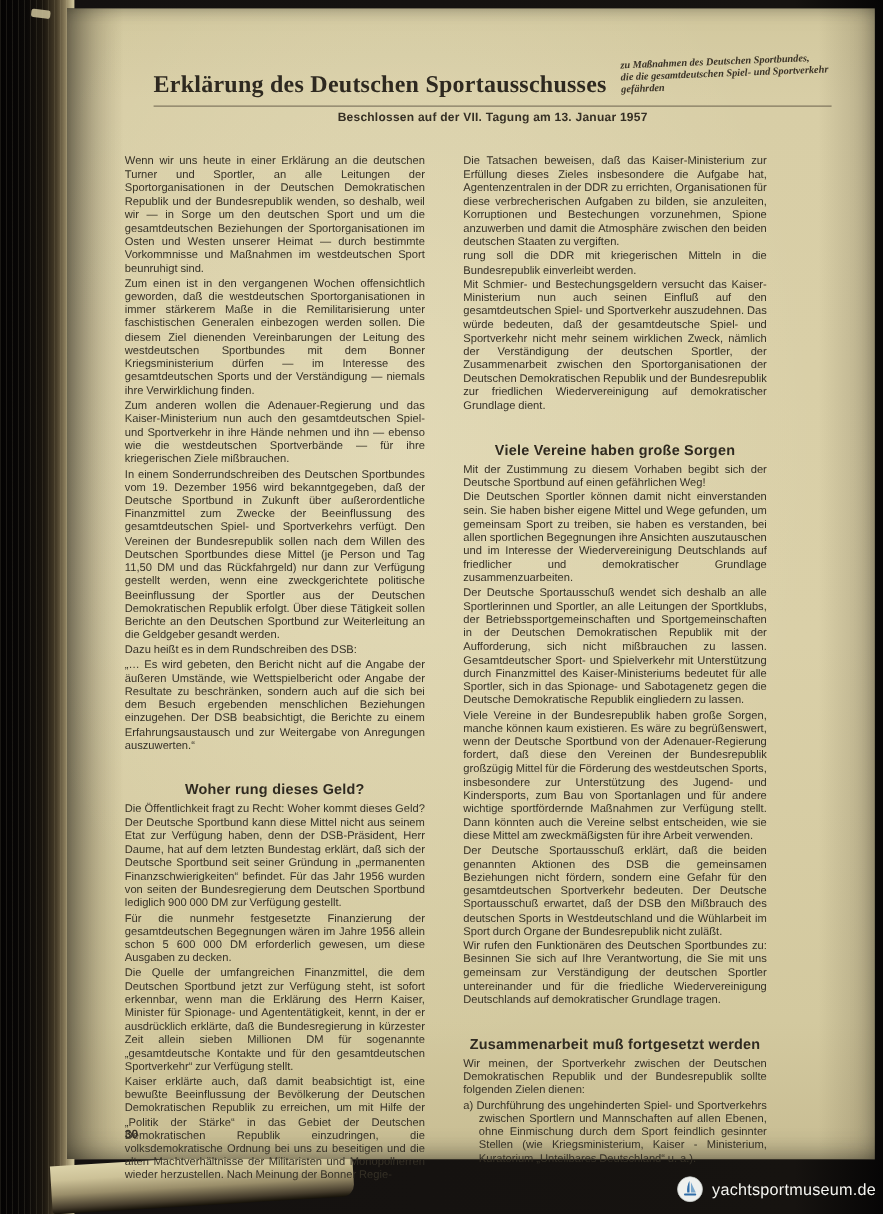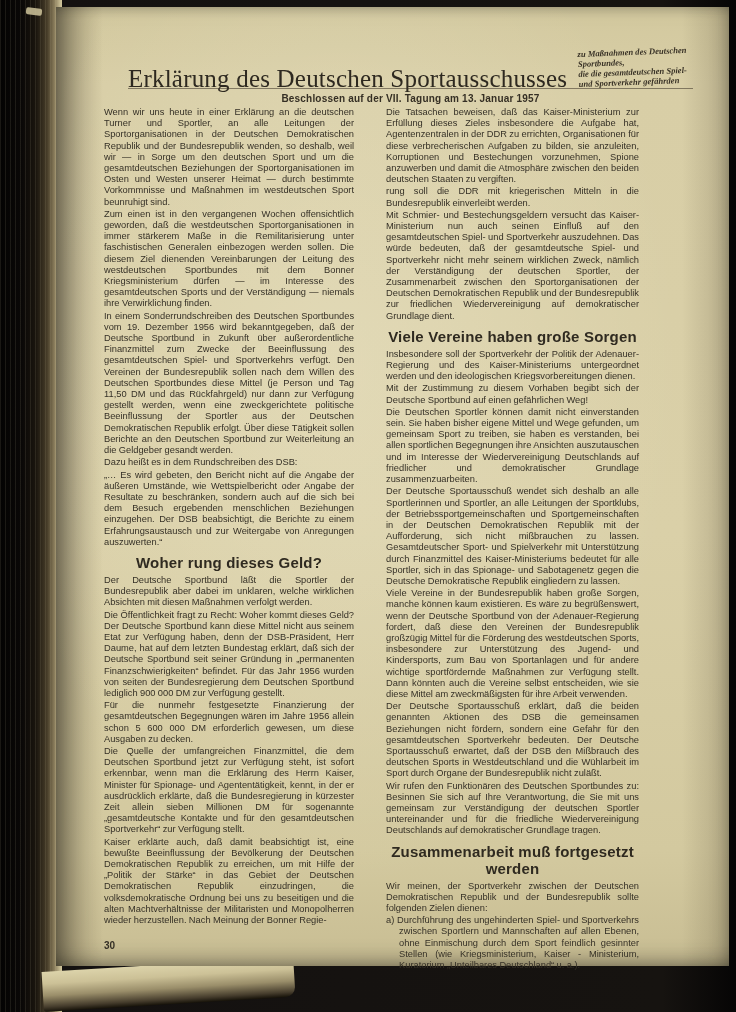--- a/index.html
+++ b/index.html
@@ -37,49 +37,49 @@
       inset -10px 0 20px -12px rgba(0,0,0,.35),
       inset 0 -16px 24px -16px rgba(0,0,0,.45),
       inset 0 10px 14px -12px rgba(0,0,0,.30);
     color:#322c22;
   }
   .doc-header{
     position:absolute;top:42px;left:72px;right:30px;
     display:flex;align-items:flex-end;gap:12px;
   }
   .doc-title{
-    margin:0;font-family:"Liberation Serif",serif;font-weight:400;
-    font-size:25px;letter-spacing:.2px;color:#2e2920;white-space:nowrap;
+    margin:0;font-family:"Liberation Serif",serif;font-weight:700;
+    font-size:20px;letter-spacing:.2px;color:#2e2920;white-space:nowrap;
   }
   .side-note{
     flex:1;font-family:"Liberation Serif",serif;font-style:italic;font-weight:700;
     font-size:8.6px;line-height:10px;color:#3a3327;
     transform:rotate(-2.2deg);transform-origin:left bottom;padding-bottom:4px;
   }
   .header-rule{
     position:absolute;top:81px;left:72px;right:36px;height:0;
     border-bottom:1px solid rgba(58,50,38,.55);
   }
   .doc-subtitle{
     position:absolute;top:86px;left:72px;right:36px;text-align:center;
     font-size:10px;font-weight:bold;letter-spacing:.2px;color:#352f24;
   }
   .columns{
-    position:absolute;top:100px;left:48px;width:535px;
+    position:absolute;top:122px;left:48px;width:535px;
     display:flex;gap:32px;
   }
   .col{width:258px;}
   .col.right{width:261px;}
   .body-par{
     margin:0 0 1px;font-size:9.3px;line-height:11.2px;text-align:justify;
     color:#353026;hyphens:auto;-webkit-hyphens:auto;word-spacing:-0.2px;
   }
   .list-par{padding-left:13px;text-indent:-13px;}
   .col-heading{
-    margin:6px 0 4px;font-size:15px;font-weight:bold;text-align:center;
+    margin:24px 0 4px;font-size:12px;font-weight:bold;text-align:center;
     color:#2f2a20;letter-spacing:.2px;
   }
   .page-number{
     position:absolute;left:48px;top:933px;font-size:10px;font-weight:bold;color:#353026;
   }
   .watermark{
     position:absolute;right:6px;bottom:10px;display:flex;align-items:center;gap:7px;
   }
   .watermark-text{
     color:#f3f3ef;font-size:13.5px;letter-spacing:.2px;
@@ -106,45 +106,53 @@
     </div>
 
     <div class="header-rule"></div>
 
     <div class="doc-subtitle">Beschlossen auf der VII. Tagung am 13. Januar 1957</div>
 
     <div class="columns">
       <div class="col left">
           <p class="body-par">Wenn wir uns heute in einer Erklärung an die deutschen Turner und Sportler, an alle Leitungen der Sportorganisationen in der Deutschen Demokratischen Republik und der Bundesrepublik wenden, so deshalb, weil wir — in Sorge um den deutschen Sport und um die gesamtdeutschen Beziehungen der Sportorganisationen im Osten und Westen unserer Heimat — durch bestimmte Vorkommnisse und Maßnahmen im westdeutschen Sport beunruhigt sind.</p>
           <p class="body-par">Zum einen ist in den vergangenen Wochen offensichtlich geworden, daß die westdeutschen Sportorganisationen in immer stärkerem Maße in die Remilitarisierung unter faschistischen Generalen einbezogen werden sollen. Die diesem Ziel dienenden Vereinbarungen der Leitung des westdeutschen Sportbundes mit dem Bonner Kriegsministerium dürfen — im Interesse des gesamtdeutschen Sports und der Verständigung — niemals ihre Verwirklichung finden.</p>
+          <p class="body-par">Zum anderen wollen die Adenauer-Regierung und das Kaiser-Ministerium nun auch den gesamtdeutschen Spiel- und Sportverkehr in ihre Hände nehmen und ihn — ebenso wie die westdeutschen Sportverbände — für ihre kriegerischen Ziele mißbrauchen.</p>
           <p class="body-par">In einem Sonderrundschreiben des Deutschen Sportbundes vom 19. Dezember 1956 wird bekanntgegeben, daß der Deutsche Sportbund in Zukunft über außerordentliche Finanzmittel zum Zwecke der Beeinflussung des gesamtdeutschen Spiel- und Sportverkehrs verfügt. Den Vereinen der Bundesrepublik sollen nach dem Willen des Deutschen Sportbundes diese Mittel (je Person und Tag 11,50 DM und das Rückfahrgeld) nur dann zur Verfügung gestellt werden, wenn eine zweckgerichtete politische Beeinflussung der Sportler aus der Deutschen Demokratischen Republik erfolgt. Über diese Tätigkeit sollen Berichte an den Deutschen Sportbund zur Weiterleitung an die Geldgeber gesandt werden.</p>
           <p class="body-par">Dazu heißt es in dem Rundschreiben des DSB:</p>
           <p class="body-par">„… Es wird gebeten, den Bericht nicht auf die Angabe der äußeren Umstände, wie Wettspielbericht oder Angabe der Resultate zu beschränken, sondern auch auf die sich bei dem Besuch ergebenden menschlichen Beziehungen einzugehen. Der DSB beabsichtigt, die Berichte zu einem Erfahrungsaustausch und zur Weitergabe von Anregungen auszuwerten.“</p>
           <h3 class="col-heading">Woher rung dieses Geld?</h3>
-          <p class="body-par">Der Deutsche Sportbund läßt die Sportler der Bundesrepublik aber dabei im unklaren, welche wirklichen Absichten mit diesen Maßnahmen verfolgt werden.</p>
           <p class="body-par">Die Öffentlichkeit fragt zu Recht: Woher kommt dieses Geld? Der Deutsche Sportbund kann diese Mittel nicht aus seinem Etat zur Verfügung haben, denn der DSB-Präsident, Herr Daume, hat auf dem letzten Bundestag erklärt, daß sich der Deutsche Sportbund seit seiner Gründung in „permanenten Finanzschwierigkeiten“ befindet. Für das Jahr 1956 wurden von seiten der Bundesregierung dem Deutschen Sportbund lediglich 900 000 DM zur Verfügung gestellt.</p>
           <p class="body-par">Für die nunmehr festgesetzte Finanzierung der gesamtdeutschen Begegnungen wären im Jahre 1956 allein schon 5 600 000 DM erforderlich gewesen, um diese Ausgaben zu decken.</p>
           <p class="body-par">Die Quelle der umfangreichen Finanzmittel, die dem Deutschen Sportbund jetzt zur Verfügung steht, ist sofort erkennbar, wenn man die Erklärung des Herrn Kaiser, Minister für Spionage- und Agententätigkeit, kennt, in der er ausdrücklich erklärte, daß die Bundesregierung in kürzester Zeit allein sieben Millionen DM für sogenannte „gesamtdeutsche Kontakte und für den gesamtdeutschen Sportverkehr“ zur Verfügung stellt.</p>
           <p class="body-par">Kaiser erklärte auch, daß damit beabsichtigt ist, eine bewußte Beeinflussung der Bevölkerung der Deutschen Demokratischen Republik zu erreichen, um mit Hilfe der „Politik der Stärke“ in das Gebiet der Deutschen Demokratischen Republik einzudringen, die volksdemokratische Ordnung bei uns zu beseitigen und die alten Machtverhältnisse der Militaristen und Monopolherren wieder herzustellen. Nach Meinung der Bonner Regie-</p>
         </div>
       <div class="col right">
           <p class="body-par">Die Tatsachen beweisen, daß das Kaiser-Ministerium zur Erfüllung dieses Zieles insbesondere die Aufgabe hat, Agentenzentralen in der DDR zu errichten, Organisationen für diese verbrecherischen Aufgaben zu bilden, sie anzuleiten, Korruptionen und Bestechungen vorzunehmen, Spione anzuwerben und damit die Atmosphäre zwischen den beiden deutschen Staaten zu vergiften.</p>
           <p class="body-par">rung soll die DDR mit kriegerischen Mitteln in die Bundesrepublik einverleibt werden.</p>
           <p class="body-par">Mit Schmier- und Bestechungsgeldern versucht das Kaiser-Ministerium nun auch seinen Einfluß auf den gesamtdeutschen Spiel- und Sportverkehr auszudehnen. Das würde bedeuten, daß der gesamtdeutsche Spiel- und Sportverkehr nicht mehr seinem wirklichen Zweck, nämlich der Verständigung der deutschen Sportler, der Zusammenarbeit zwischen den Sportorganisationen der Deutschen Demokratischen Republik und der Bundesrepublik zur friedlichen Wiedervereinigung auf demokratischer Grundlage dient.</p>
           <h3 class="col-heading">Viele Vereine haben große Sorgen</h3>
-          <p class="body-par">Insbesondere soll der Sportverkehr der Politik der Adenauer-Regierung und des Kaiser-Ministeriums untergeordnet werden und den ideologischen Kriegsvorbereitungen dienen.</p>
           <p class="body-par">Mit der Zustimmung zu diesem Vorhaben begibt sich der Deutsche Sportbund auf einen gefährlichen Weg!</p>
           <p class="body-par">Die Deutschen Sportler können damit nicht einverstanden sein. Sie haben bisher eigene Mittel und Wege gefunden, um gemeinsam Sport zu treiben, sie haben es verstanden, bei allen sportlichen Begegnungen ihre Ansichten auszutauschen und im Interesse der Wiedervereinigung Deutschlands auf friedlicher und demokratischer Grundlage zusammenzuarbeiten.</p>
           <p class="body-par">Der Deutsche Sportausschuß wendet sich deshalb an alle Sportlerinnen und Sportler, an alle Leitungen der Sportklubs, der Betriebssportgemeinschaften und Sportgemeinschaften in der Deutschen Demokratischen Republik mit der Aufforderung, sich nicht mißbrauchen zu lassen. Gesamtdeutscher Sport- und Spielverkehr mit Unterstützung durch Finanzmittel des Kaiser-Ministeriums bedeutet für alle Sportler, sich in das Spionage- und Sabotagenetz gegen die Deutsche Demokratische Republik eingliedern zu lassen.</p>
           <p class="body-par">Viele Vereine in der Bundesrepublik haben große Sorgen, manche können kaum existieren. Es wäre zu begrüßenswert, wenn der Deutsche Sportbund von der Adenauer-Regierung fordert, daß diese den Vereinen der Bundesrepublik großzügig Mittel für die Förderung des westdeutschen Sports, insbesondere zur Unterstützung des Jugend- und Kindersports, zum Bau von Sportanlagen und für andere wichtige sportfördernde Maßnahmen zur Verfügung stellt. Dann könnten auch die Vereine selbst entscheiden, wie sie diese Mittel am zweckmäßigsten für ihre Arbeit verwenden.</p>
           <p class="body-par">Der Deutsche Sportausschuß erklärt, daß die beiden genannten Aktionen des DSB die gemeinsamen Beziehungen nicht fördern, sondern eine Gefahr für den gesamtdeutschen Sportverkehr bedeuten. Der Deutsche Sportausschuß erwartet, daß der DSB den Mißbrauch des deutschen Sports in Westdeutschland und die Wühlarbeit im Sport durch Organe der Bundesrepublik nicht zuläßt.</p>
           <p class="body-par">Wir rufen den Funktionären des Deutschen Sportbundes zu: Besinnen Sie sich auf Ihre Verantwortung, die Sie mit uns gemeinsam zur Verständigung der deutschen Sportler untereinander und für die friedliche Wiedervereinigung Deutschlands auf demokratischer Grundlage tragen.</p>
           <h3 class="col-heading">Zusammenarbeit muß fortgesetzt werden</h3>
           <p class="body-par">Wir meinen, der Sportverkehr zwischen der Deutschen Demokratischen Republik und der Bundesrepublik sollte folgenden Zielen dienen:</p>
           <p class="body-par list-par">a) Durchführung des ungehinderten Spiel- und Sportverkehrs zwischen Sportlern und Mannschaften auf allen Ebenen, ohne Einmischung durch dem Sport feindlich gesinnter Stellen (wie Kriegsministerium, Kaiser - Ministerium, Kuratorium „Unteilbares Deutschland“ u. a.).</p>
         </div>
     </div>
 
     <div class="page-number">30</div>
   </div>
 
+  <div class="watermark">
+    <svg class="watermark-logo" width="22" height="22" viewBox="0 0 22 22">
+      <circle cx="11" cy="11" r="10.4" fill="#eef0ee" stroke="#c6cac6" stroke-width="0.6"></circle>
+      <path d="M10.6 4 C 8.8 7.6 8.3 10.6 8.7 13.8 L10.6 13.8 Z" fill="#2f6da8"></path>
+      <path d="M11.8 5.2 L11.8 13.8 L15.8 13.8 Z" fill="#7aa7cc"></path>
+      <rect x="6" y="14.6" width="10.2" height="1.6" rx="0.8" fill="#2f6da8"></rect>
+    </svg>
+    <span class="watermark-text">yachtsportmuseum.de</span>
+  </div>
 
 </div>
 
 </body></html>

